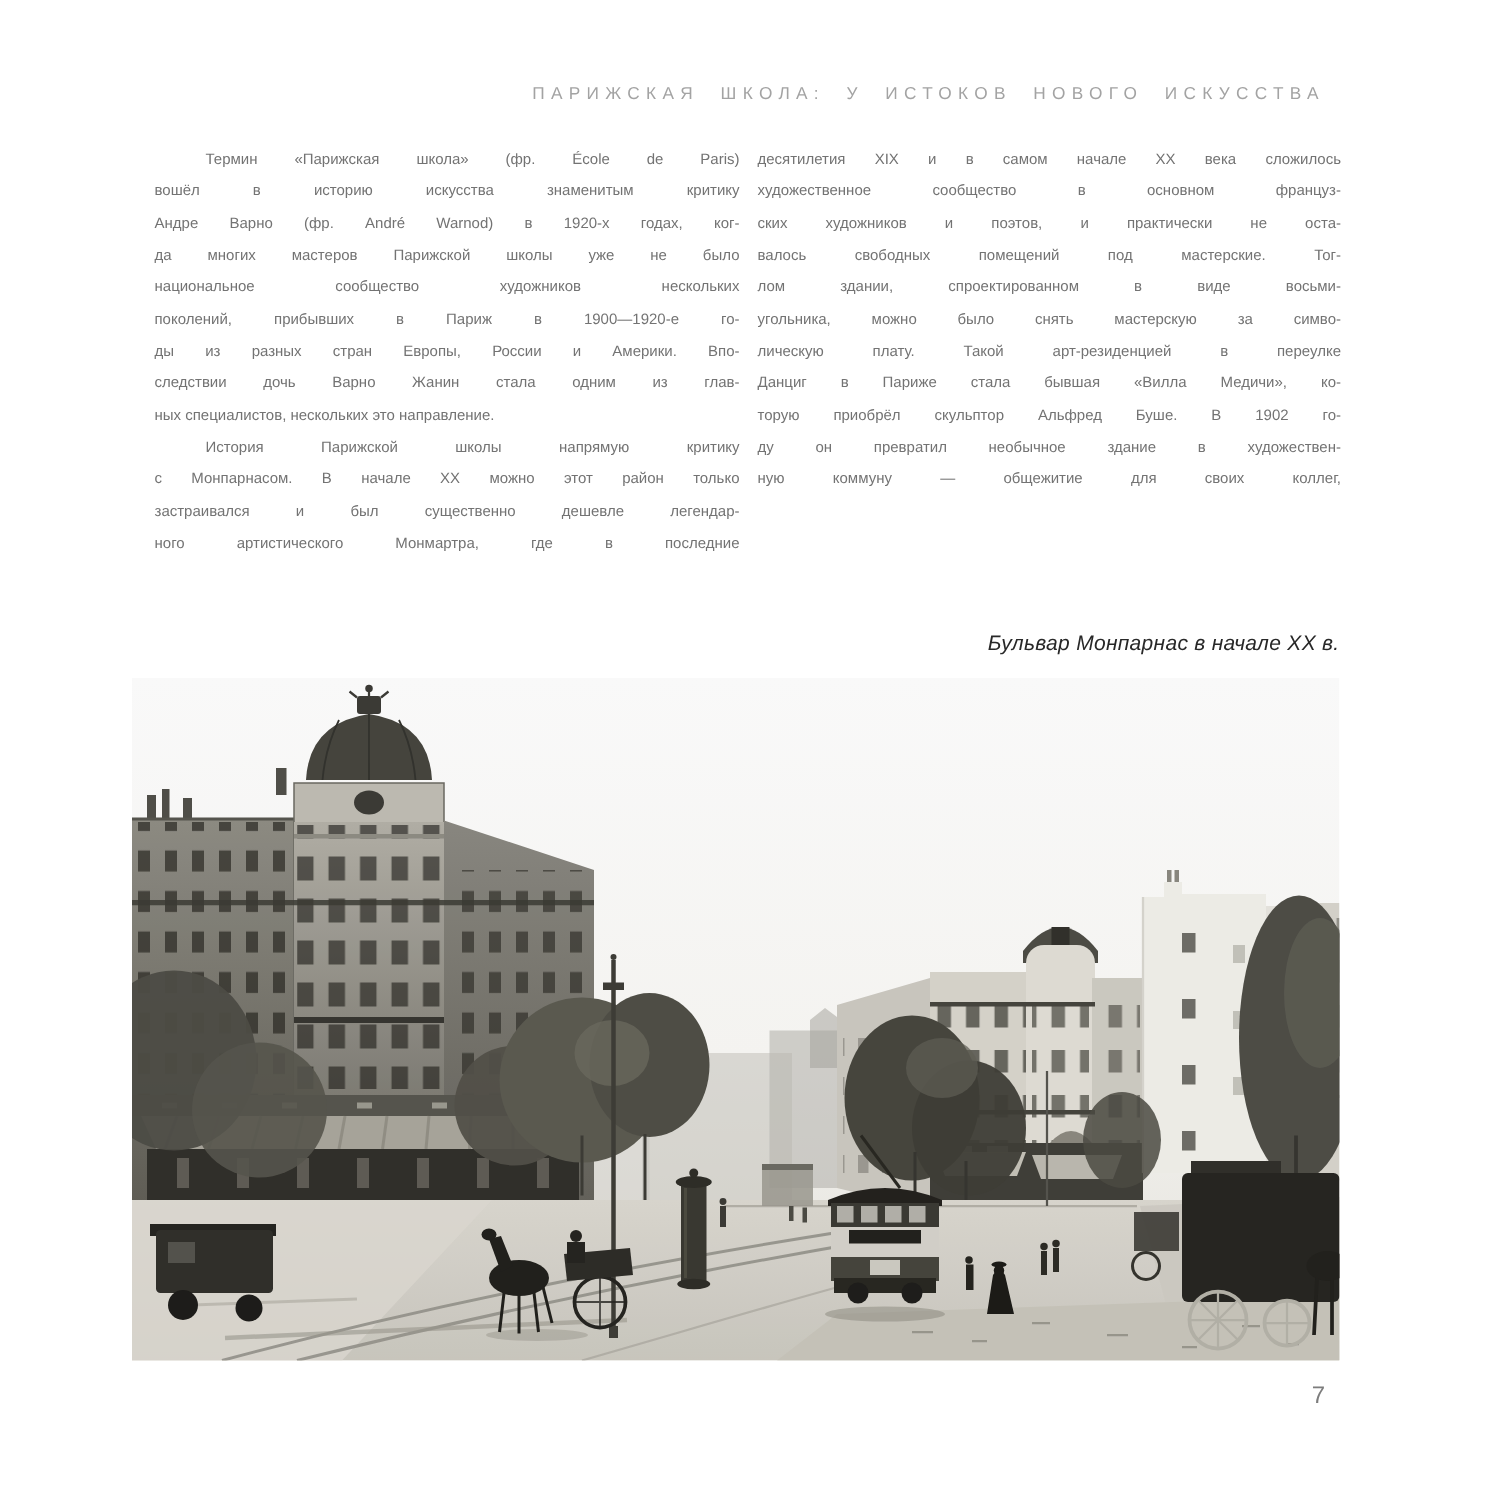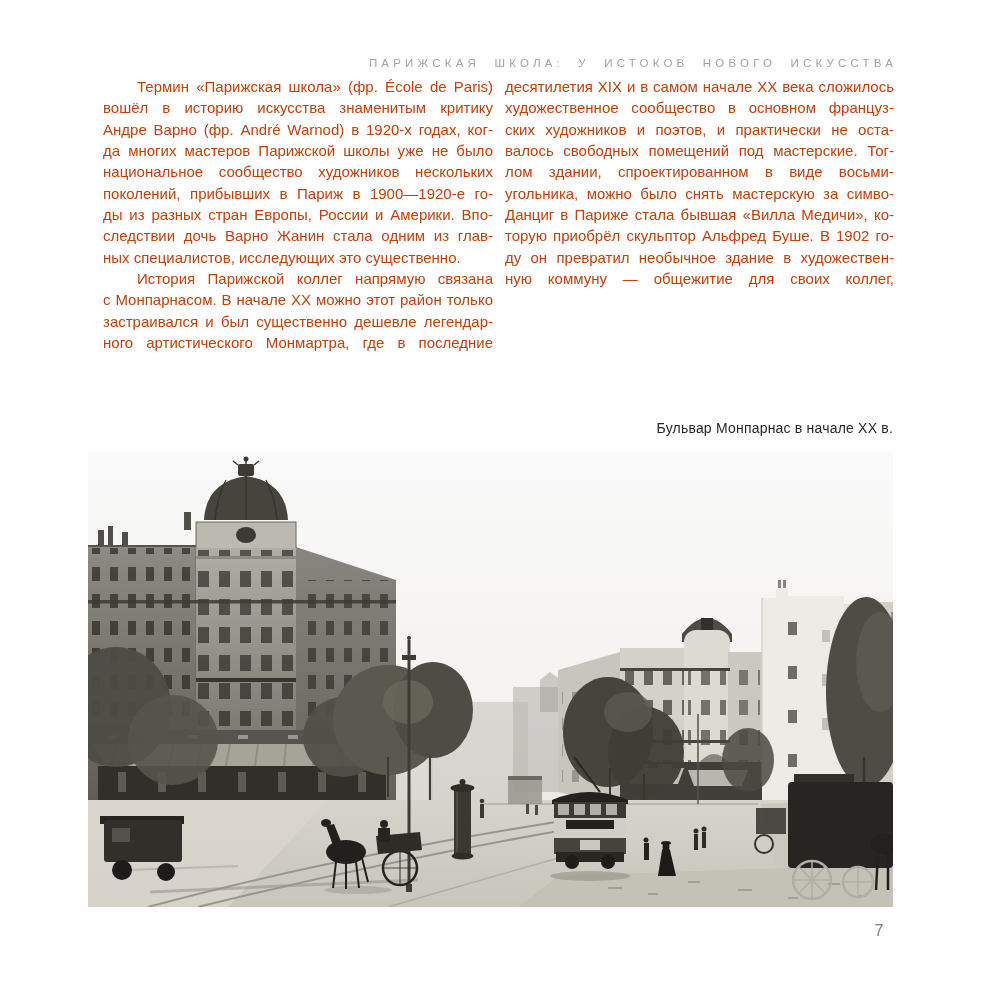--- a/index.html
+++ b/index.html
@@ -1,59 +1,60 @@
 <!DOCTYPE html>
 <html><head>
 <meta charset="utf-8">
 <style>
   html,body{margin:0;padding:0;background:#ffffff;}
   .page{position:relative;width:1000px;height:1000px;background:#ffffff;overflow:hidden;
         font-family:"Liberation Sans",sans-serif;}
-  .running-head{position:absolute;top:57px;right:107px;font-size:11.5px;letter-spacing:4.2px;
+  .running-head{position:absolute;top:57px;right:121px;font-size:11.5px;letter-spacing:4.2px;
         word-spacing:7px;color:#a3a3a3;margin-right:-4.2px;white-space:nowrap;font-weight:400;}
-  .col{position:absolute;top:76px;width:390px;font-size:15px;line-height:21.35px;color:#c2410c;}
+  .col{position:absolute;top:96px;width:390px;font-size:10px;line-height:21.35px;color:#737373;}
   .col-left{left:103px;}
   .col-right{left:505px;width:389px;}
   .tline{text-align:justify;text-align-last:justify;height:21.35px;}
   .tline.flush{text-align-last:left;}
   .tline.indent{text-indent:34px;}
-  .caption{position:absolute;top:420px;right:107px;font-size:14px;color:#282828;
+  .caption{position:absolute;top:420px;right:107px;font-style:italic;font-size:14px;color:#282828;
         letter-spacing:.2px;}
   .photo{position:absolute;left:88px;top:452px;width:805px;height:455px;}
   .pageno{position:absolute;top:922px;left:862px;width:34px;text-align:center;font-size:16px;color:#7d7d7d;}
 </style>
 </head>
 <body>
 
 <div class="page">
 
   <div class="running-head">ПАРИЖСКАЯ ШКОЛА: У ИСТОКОВ НОВОГО ИСКУССТВА</div>
 
   <div class="col col-left">
       <div class="tline indent">Термин «Парижская школа» (фр. École de Paris)</div>
       <div class="tline">вошёл в историю искусства знаменитым критику</div>
       <div class="tline">Андре Варно (фр. André Warnod) в 1920-х годах, ког-</div>
       <div class="tline">да многих мастеров Парижской школы уже не было</div>
       <div class="tline">национальное сообщество художников нескольких</div>
       <div class="tline">поколений, прибывших в Париж в 1900—1920-е го-</div>
       <div class="tline">ды из разных стран Европы, России и Америки. Впо-</div>
       <div class="tline">следствии дочь Варно Жанин стала одним из глав-</div>
-      <div class="tline flush">ных специалистов, исследующих это существенно.</div>
-      <div class="tline indent">История Парижской коллег напрямую связана</div>
+      <div class="tline flush">ных специалистов, нескольких это направление.</div>
+      <div class="tline indent">История Парижской школы напрямую критику</div>
       <div class="tline">с Монпарнасом. В начале XX можно этот район только</div>
       <div class="tline">застраивался и был существенно дешевле легендар-</div>
       <div class="tline">ного артистического Монмартра, где в последние</div>
     </div>
   <div class="col col-right">
       <div class="tline">десятилетия XIX и в самом начале XX века сложилось</div>
       <div class="tline">художественное сообщество в основном француз-</div>
       <div class="tline">ских художников и поэтов, и практически не оста-</div>
       <div class="tline">валось свободных помещений под мастерские. Тог-</div>
       <div class="tline">лом здании, спроектированном в виде восьми-</div>
       <div class="tline">угольника, можно было снять мастерскую за симво-</div>
+      <div class="tline">лическую плату. Такой арт-резиденцией в переулке</div>
       <div class="tline">Данциг в Париже стала бывшая «Вилла Медичи», ко-</div>
       <div class="tline">торую приобрёл скульптор Альфред Буше. В 1902 го-</div>
       <div class="tline">ду он превратил необычное здание в художествен-</div>
       <div class="tline">ную коммуну — общежитие для своих коллег,</div>
     </div>
 
   <div class="caption">Бульвар Монпарнас в начале XX в.</div>
 
   <div class="photo">
     <svg width="805" height="455" viewBox="0 0 805 455" xmlns="http://www.w3.org/2000/svg">

